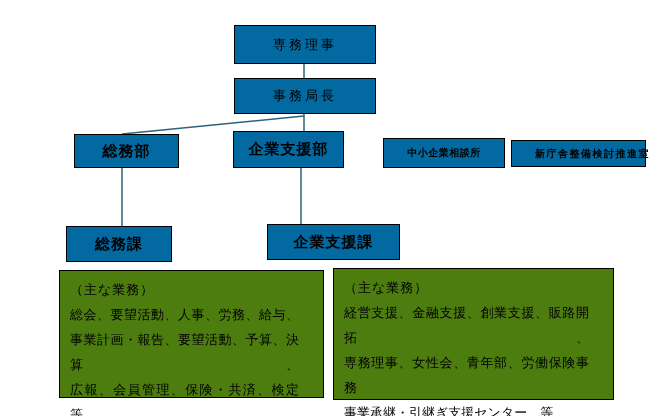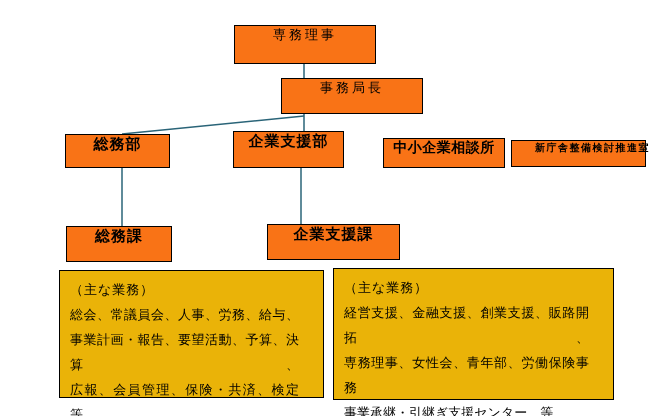--- a/index.html
+++ b/index.html
@@ -22,22 +22,23 @@
     top: 0;
     width: 660px;
     height: 416px;
     pointer-events: none;
     z-index: 1;
   }
   .node {
     position: absolute;
     box-sizing: border-box;
     border: 1px solid #000000;
-    background: #f97316;
+    background: #0369a1;
     display: flex;
+    align-items: center;
     justify-content: center;
     z-index: 2;
     white-space: nowrap;
   }
   .node-serif {
     font-family: "Liberation Serif", "DejaVu Serif", serif;
     font-size: 13px;
     letter-spacing: 3px;
   }
   .node-bold {
@@ -47,33 +48,33 @@
     letter-spacing: 1px;
   }
   .node-small {
     font-family: "Liberation Sans", "DejaVu Sans", sans-serif;
     font-weight: bold;
     font-size: 10px;
     letter-spacing: 1.5px;
   }
   
   .n-senmu      { left: 234px; top: 25px;  width: 142px; height: 39px; }
-  .n-jimu       { left: 234px; top: 78px;  width: 142px; height: 36px; margin-left: 47px; }
-  .n-soumubu    { left: 65px;  top: 134px; width: 105px; height: 34px; }
+  .n-jimu       { left: 234px; top: 78px;  width: 142px; height: 36px; }
+  .n-soumubu    { left: 74px;  top: 134px; width: 105px; height: 34px; }
   .n-kigyobu    { left: 233px; top: 131px; width: 111px; height: 37px; }
   .n-sodanjo    { left: 383px; top: 138px; width: 122px; height: 30px; }
   .n-shincho    { left: 511px; top: 140px; width: 135px; height: 27px; padding-left: 28px; }
   .n-soumuka    { left: 66px;  top: 226px; width: 106px; height: 36px; }
   .n-kigyoka    { left: 267px; top: 224px; width: 133px; height: 36px; }
 
   .task-box {
     position: absolute;
     box-sizing: border-box;
     border: 1px solid #000000;
-    background: #eab308;
+    background: #4d7c0f;
     z-index: 2;
     font-family: "Liberation Serif", "DejaVu Serif", serif;
     font-size: 13px;
     line-height: 25px;
     padding: 6px 24px 4px 10px;
   }
   .t-left  { left: 59px;  top: 270px; width: 265px; height: 128px; }
   .t-right { left: 333px; top: 268px; width: 281px; height: 132px; }
   .task-title {
     letter-spacing: 1px;
@@ -108,39 +109,39 @@
   </div>
 
   <div class="node node-bold n-soumubu">
     <span>総務部</span>
   </div>
 
   <div class="node node-bold n-kigyobu">
     <span>企業支援部</span>
   </div>
 
-  <div class="node node-bold n-sodanjo" style="font-size:14px; letter-spacing:0.5px;">
+  <div class="node node-bold n-sodanjo" style="font-size:10px; letter-spacing:0.5px;">
     <span>中小企業相談所</span>
   </div>
 
   <div class="node node-small n-shincho">
     <span>新庁舎整備検討推進室</span>
   </div>
 
   <div class="node node-bold n-soumuka">
     <span>総務課</span>
   </div>
 
   <div class="node node-bold n-kigyoka">
     <span>企業支援課</span>
   </div>
 
   <div class="task-box t-left">
     <div class="task-title">（主な業務）</div>
-    <div class="task-line stretch">総会、常議員会、人事、労務、給与、</div>
+    <div class="task-line stretch">総会、要望活動、人事、労務、給与、</div>
     <div class="task-line stretch">事業計画・報告、要望活動、予算、決算、</div>
     <div class="task-line stretch">広報、会員管理、保険・共済、検定　等</div>
   </div>
 
   <div class="task-box t-right">
     <div class="task-title">（主な業務）</div>
     <div class="task-line stretch">経営支援、金融支援、創業支援、販路開拓、</div>
     <div class="task-line stretch">専務理事、女性会、青年部、労働保険事務</div>
     <div class="task-line">事業承継・引継ぎ支援センター　等</div>
   </div>

